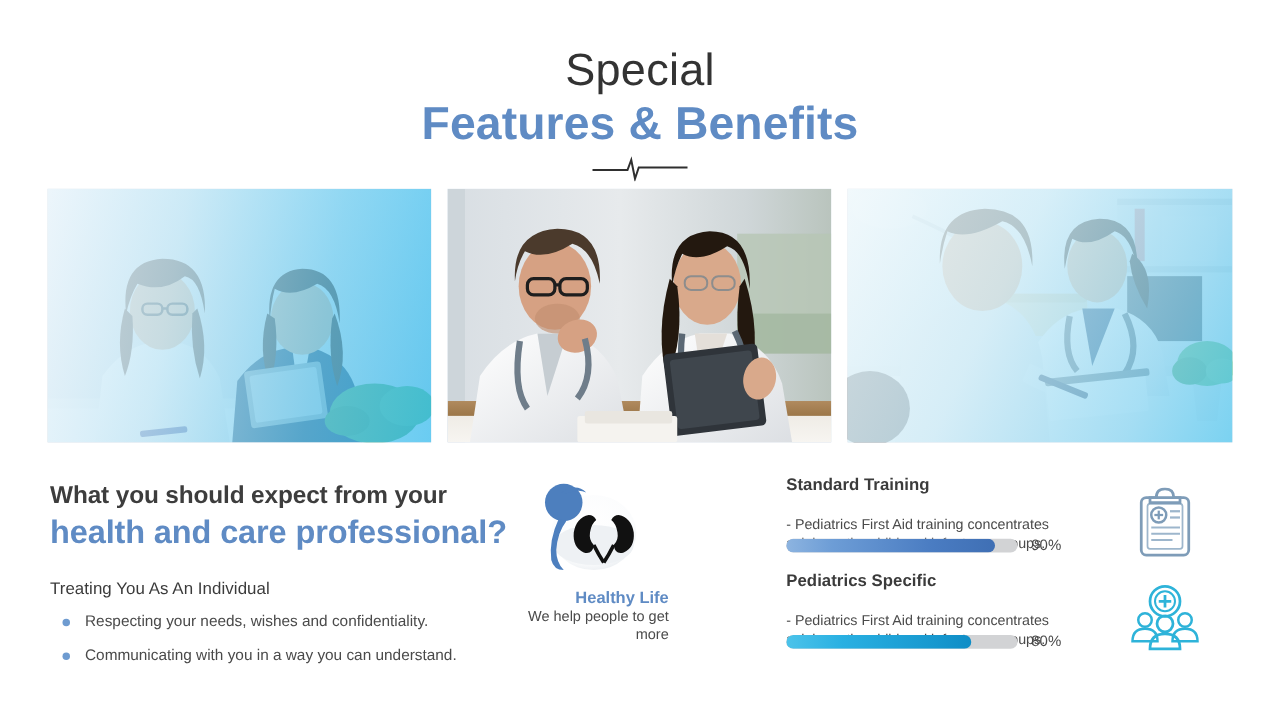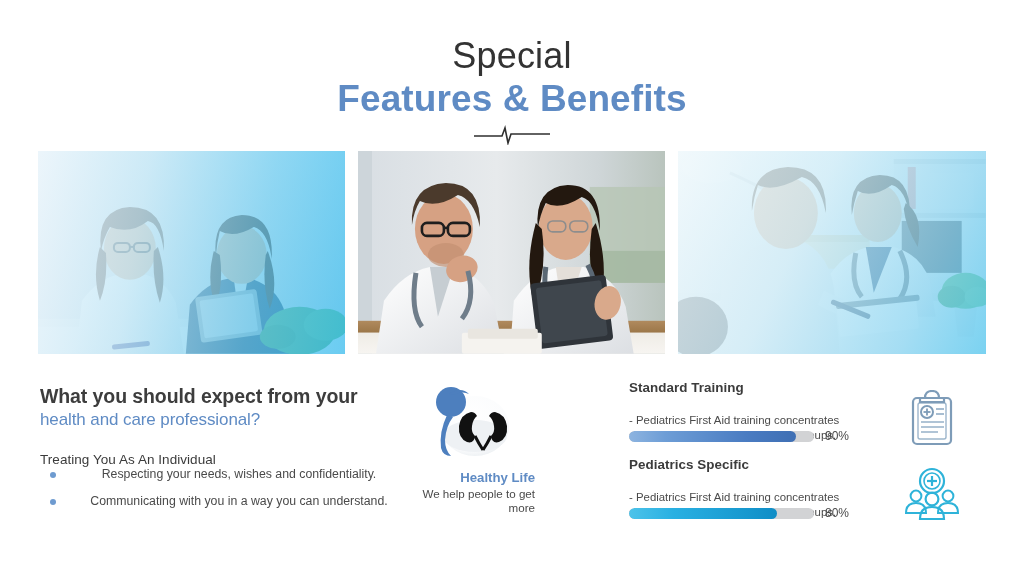--- a/index.html
+++ b/index.html
@@ -113,34 +113,34 @@
     width: 370px;
   }
   .lead-1 {
     font-size: 19.5px;
     font-weight: 700;
     color: #3d3d3d;
     line-height: 1.28;
     letter-spacing: -0.1px;
   }
   .lead-2 {
-    font-size: 17px;
-    font-weight: 400;
+    font-size: 26px;
+    font-weight: 700;
     color: #5f8bc4;
     line-height: 1.28;
     letter-spacing: -0.1px;
   }
   .sub-head {
     margin-top: 21px;
     font-size: 13.5px;
     font-weight: 400;
     color: #3b3b3b;
     letter-spacing: 0.05px;
   }
-  .bullets { list-style: none; text-align: center; }
+  .bullets { margin-top: 12px; list-style: none; }
   .bullets li {
     position: relative;
     padding-left: 28px;
     font-size: 12.3px;
     color: #4a4a4a;
     line-height: 1.3;
     margin-bottom: 11px;
   }
   .bullets li .dot {
     position: absolute;

